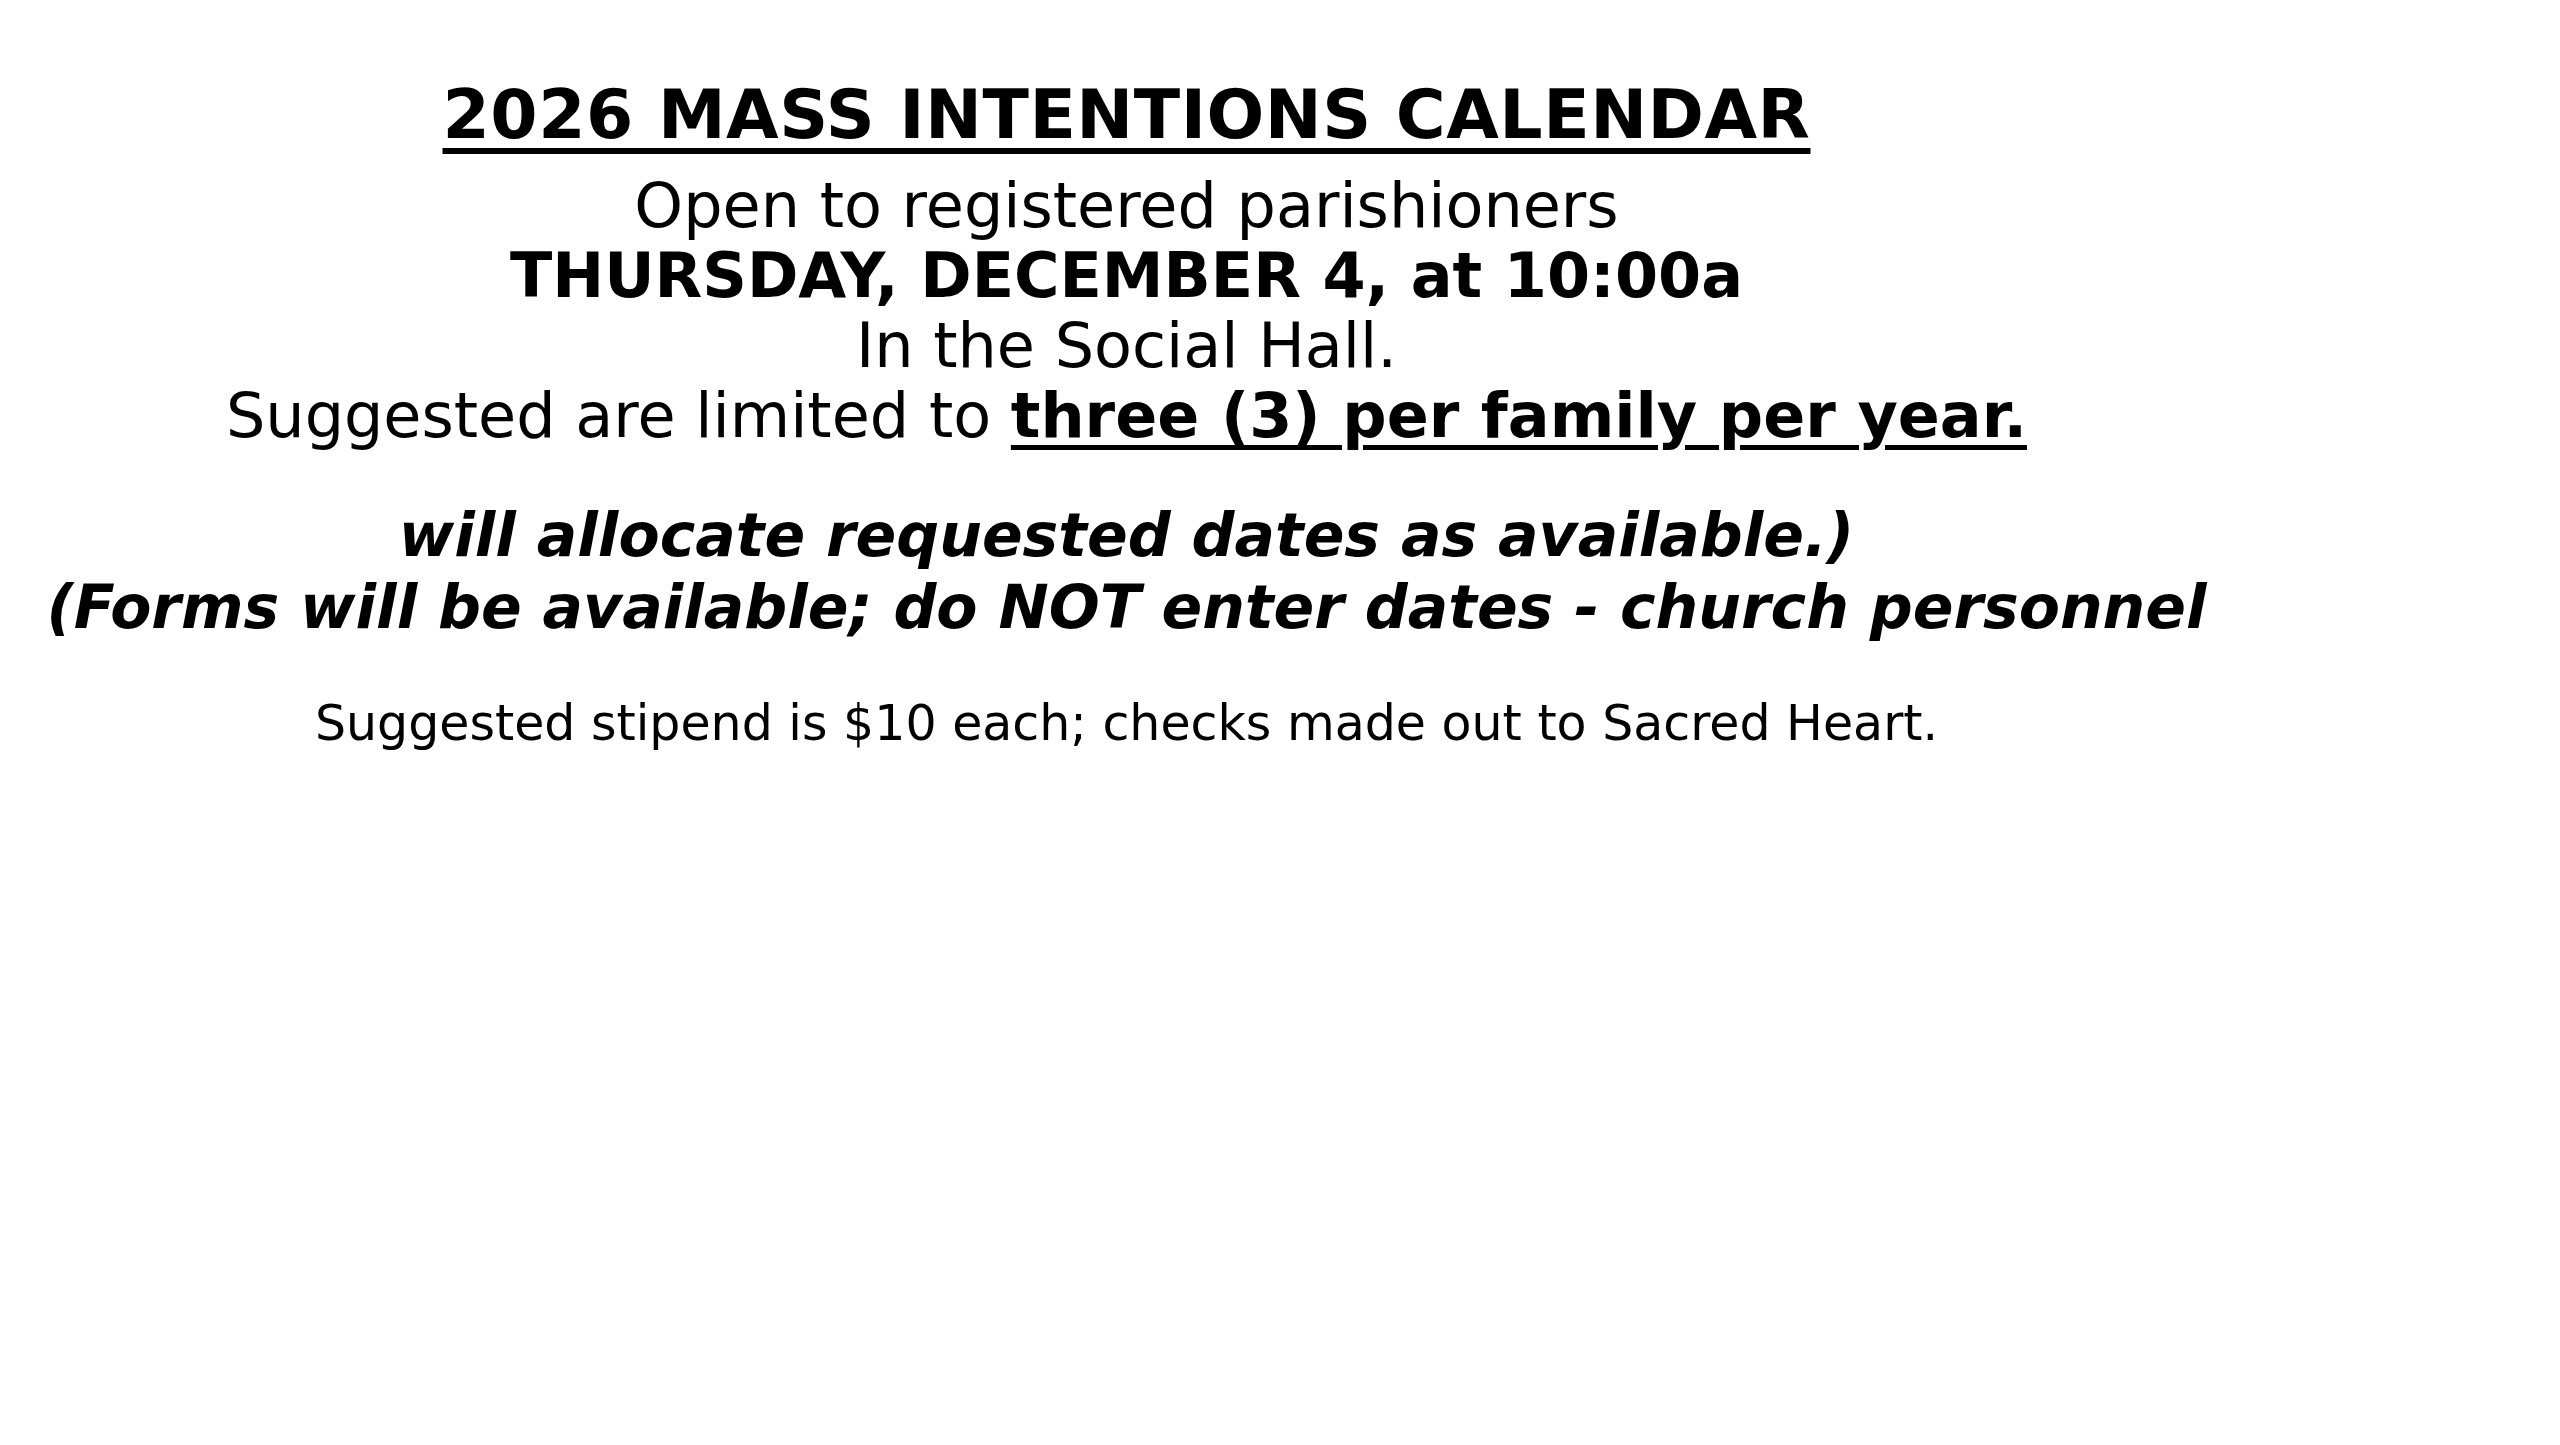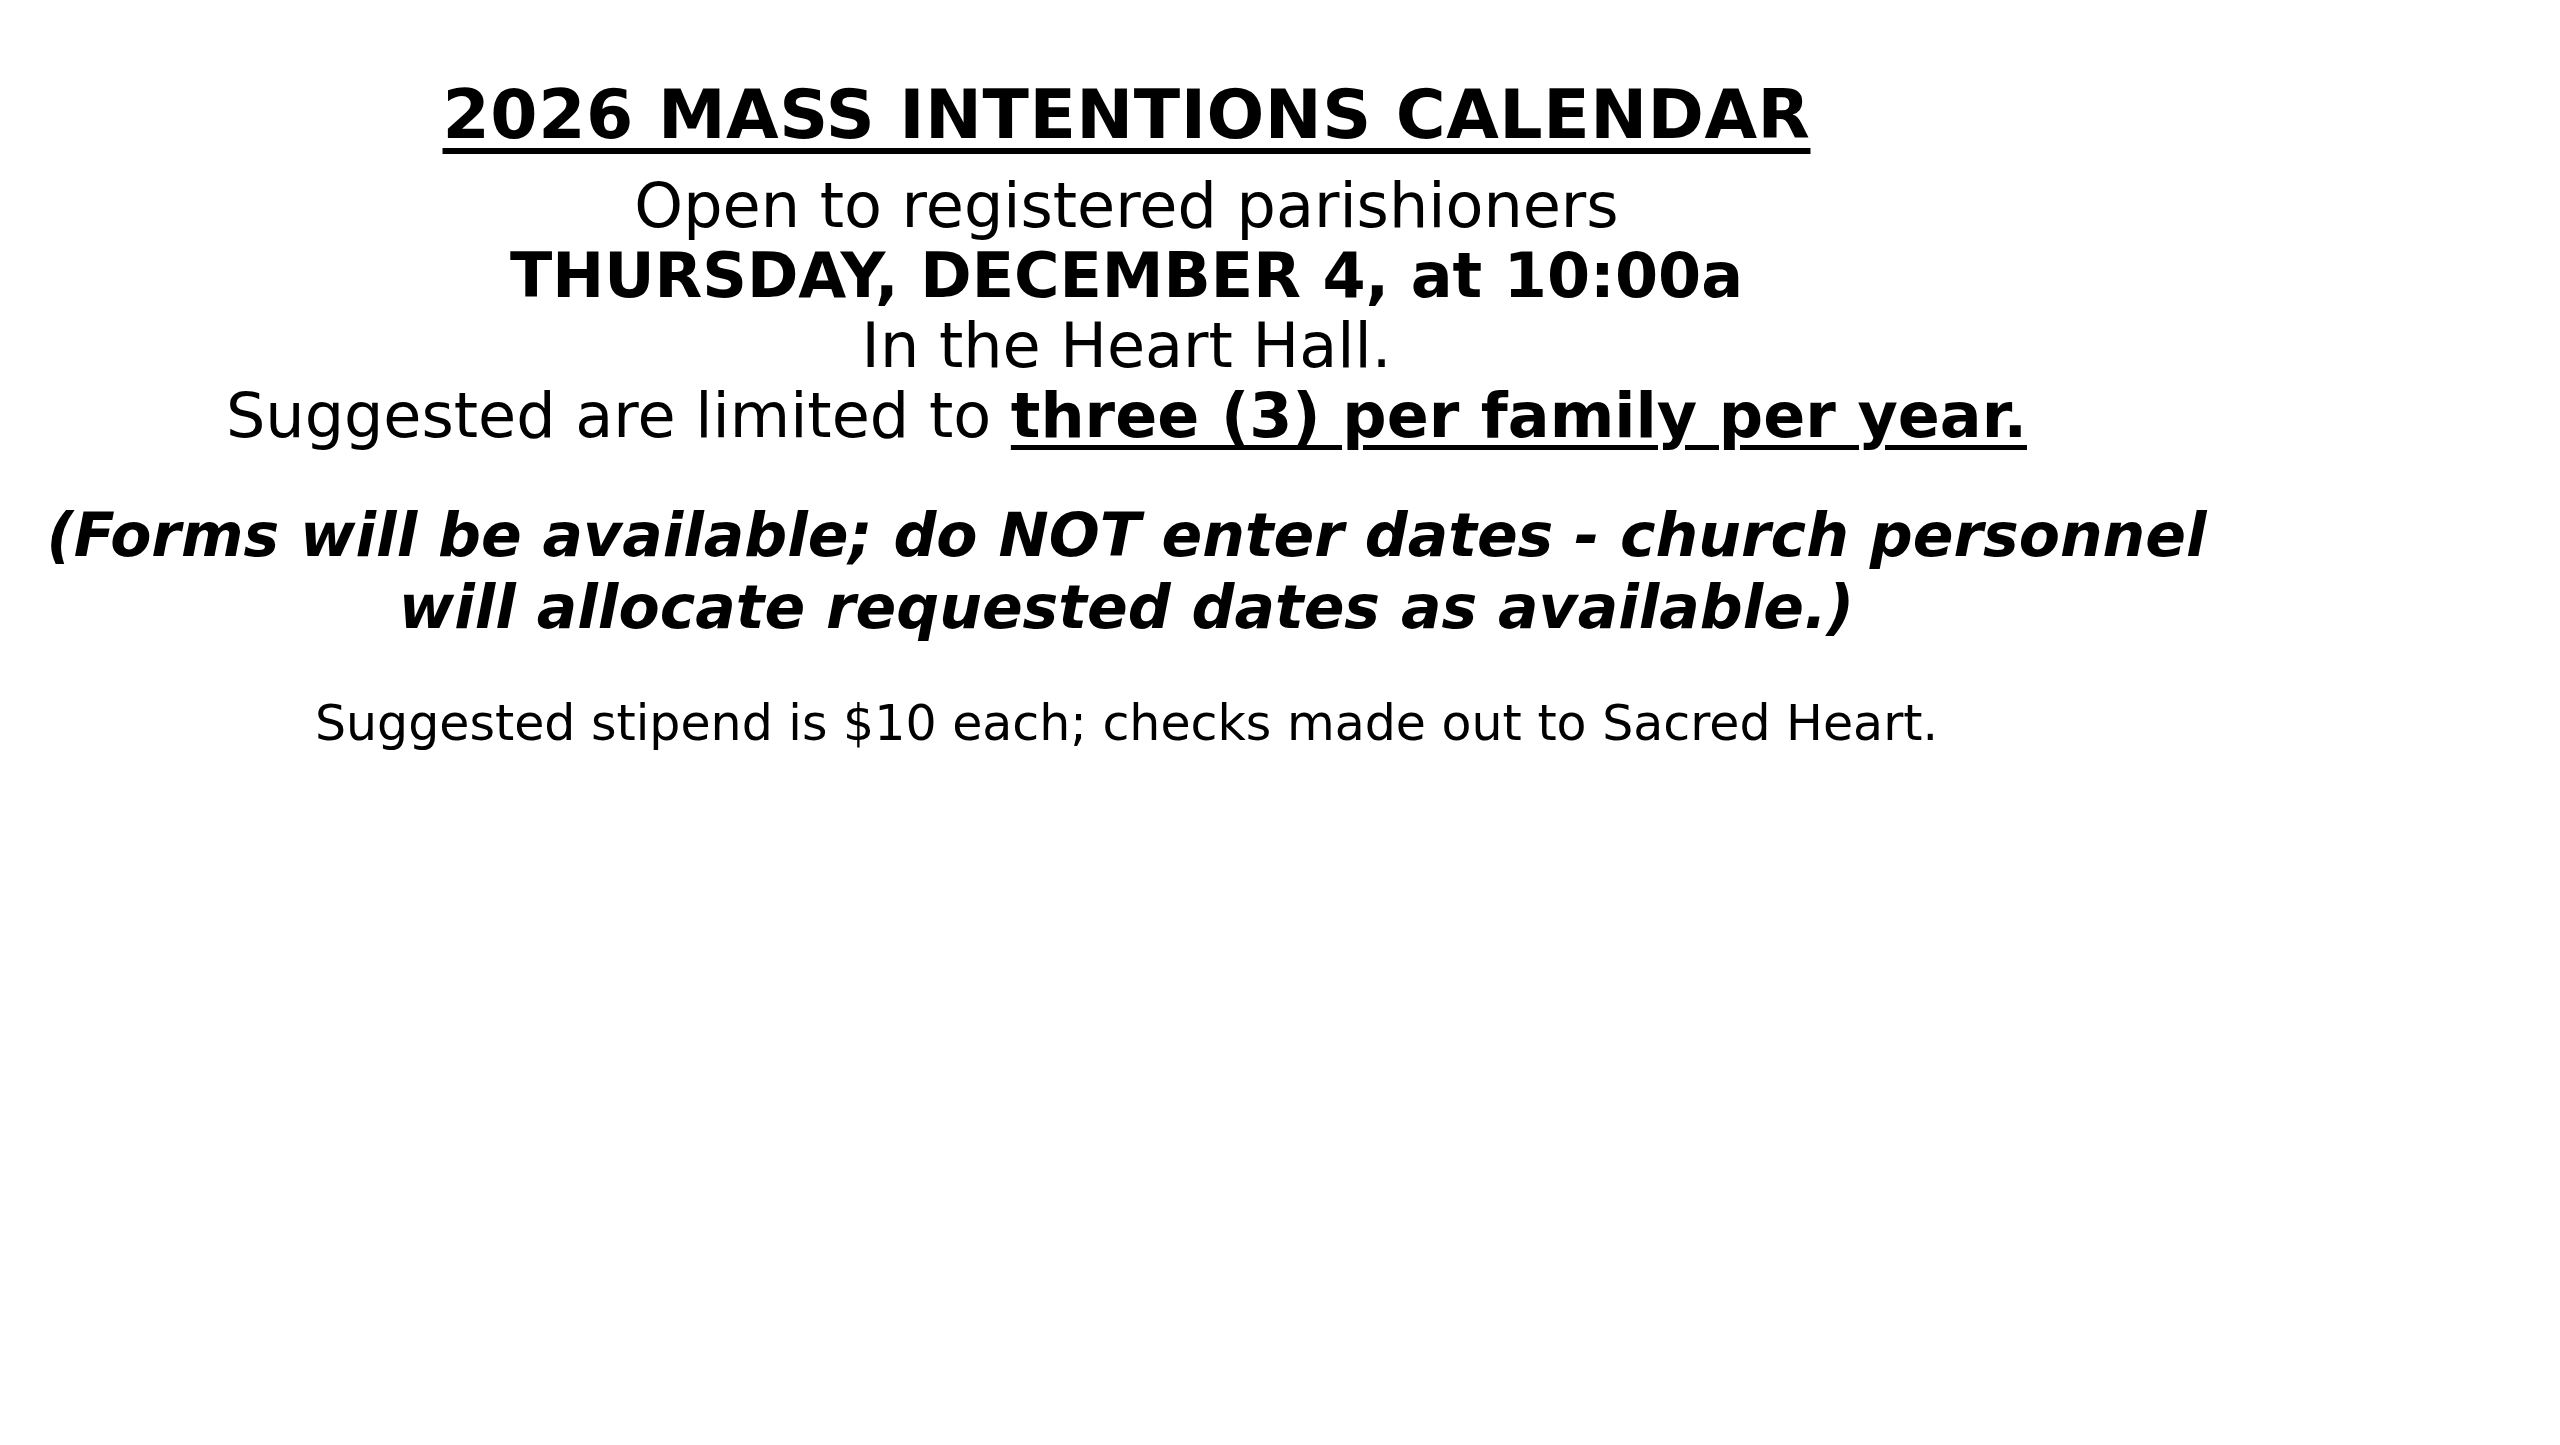--- a/index.html
+++ b/index.html
@@ -85,27 +85,27 @@
 </head>
 <body>
 
 <div class="page">
 
   <h1 class="doc-title">2026 MASS INTENTIONS CALENDAR</h1>
 
   <div class="block">
     <span class="line">Open to registered parishioners</span>
     <span class="line bold">THURSDAY, DECEMBER 4, at 10:00a</span>
-    <span class="line">In the Heart Hall.</span>
+    <span class="line">In the Social Hall.</span>
     <span class="line"><span>Suggested are limited to </span><span class="bold-underline">three (3) per family per year.</span></span>
   </div>
 
   <div class="italic-block">
+    <span class="line">will allocate requested dates as available.)</span>
     <span class="line">(Forms will be available; do NOT enter dates - church personnel</span>
-    <span class="line">will allocate requested dates as available.)</span>
   </div>
 
   <div class="para">
     <span class="line">Suggested stipend is $10 each; checks made out to Sacred Heart.</span>
   </div>
 
 
 </div>
 
 </body></html>

